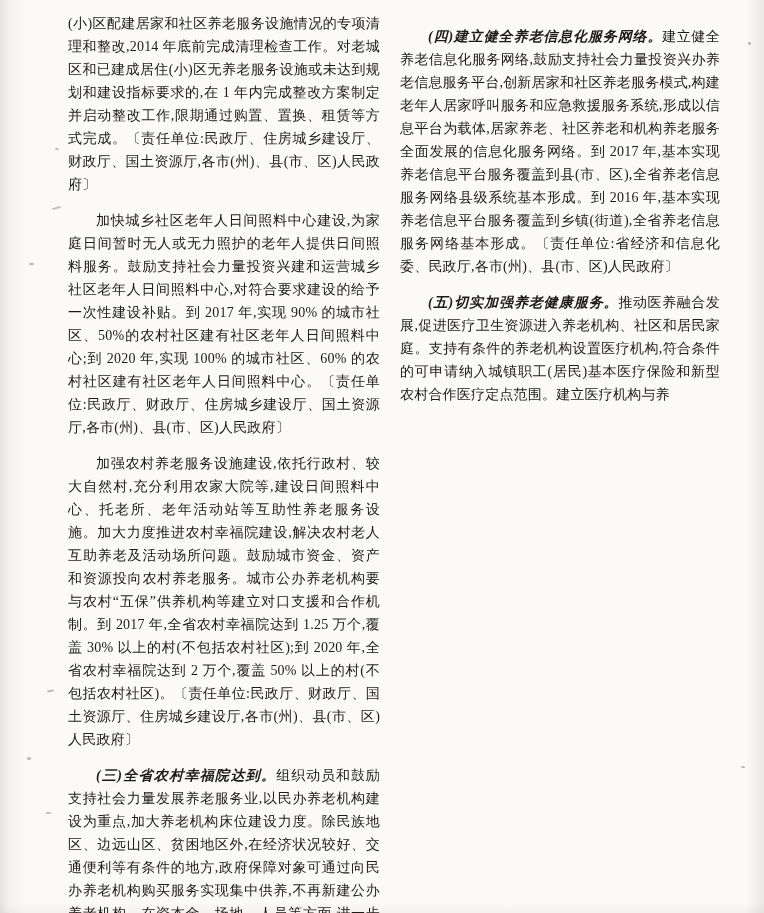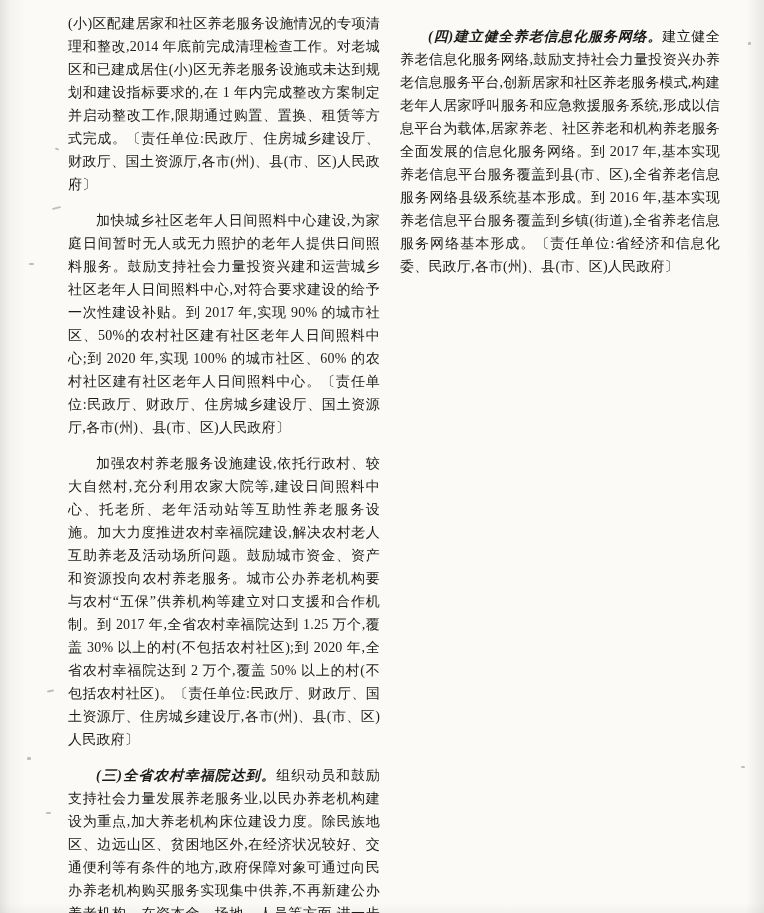--- a/index.html
+++ b/index.html
@@ -86,15 +86,16 @@
     <p class="para indent"><span>加强农村养老服务设施建设,依托行政村、较大自然村,充分利用农家大院等,建设日间照料中心、托老所、老年活动站等互助性养老服务设施。加大力度推进农村幸福院建设,解决农村老人互助养老及活动场所问题。鼓励城市资金、资产和资源投向农村养老服务。城市公办养老机构要与农村“五保”供养机构等建立对口支援和合作机制。到 2017 年,全省农村幸福院达到 1.25 万个,覆盖 30% 以上的村(不包括农村社区);到 2020 年,全省农村幸福院达到 2 万个,覆盖 50% 以上的村(不包括农村社区)。〔责任单位:民政厅、财政厅、国土资源厅、住房城乡建设厅,各市(州)、县(市、区)人民政府〕</span></p>
 
     <p class="para indent"><span class="kai">(三)全省农村幸福院达到。</span><span>组织动员和鼓励支持社会力量发展养老服务业,以民办养老机构建设为重点,加大养老机构床位建设力度。除民族地区、边远山区、贫困地区外,在经济状况较好、交通便利等有条件的地方,政府保障对象可通过向民办养老机构购买服务实现集中供养,不再新建公办养老机构。在资本金、场地、人员等方面,进一步降低社会力量举办养老机构的门槛。鼓励支持个人举办</span></p>
   </div>
 
   <div class="column right">
 
 
     <p class="para indent"><span class="kai">(四)建立健全养老信息化服务网络。</span><span>建立健全养老信息化服务网络,鼓励支持社会力量投资兴办养老信息服务平台,创新居家和社区养老服务模式,构建老年人居家呼叫服务和应急救援服务系统,形成以信息平台为载体,居家养老、社区养老和机构养老服务全面发展的信息化服务网络。到 2017 年,基本实现养老信息平台服务覆盖到县(市、区),全省养老信息服务网络县级系统基本形成。到 2016 年,基本实现养老信息平台服务覆盖到乡镇(街道),全省养老信息服务网络基本形成。〔责任单位:省经济和信息化委、民政厅,各市(州)、县(市、区)人民政府〕</span></p>
 
+    <p class="para indent"><span class="kai">(五)切实加强养老健康服务。</span><span>推动医养融合发展,促进医疗卫生资源进入养老机构、社区和居民家庭。支持有条件的养老机构设置医疗机构,符合条件的可申请纳入城镇职工(居民)基本医疗保险和新型农村合作医疗定点范围。建立医疗机构与养</span></p>
   </div>
 
 </div>
 
 </body></html>

